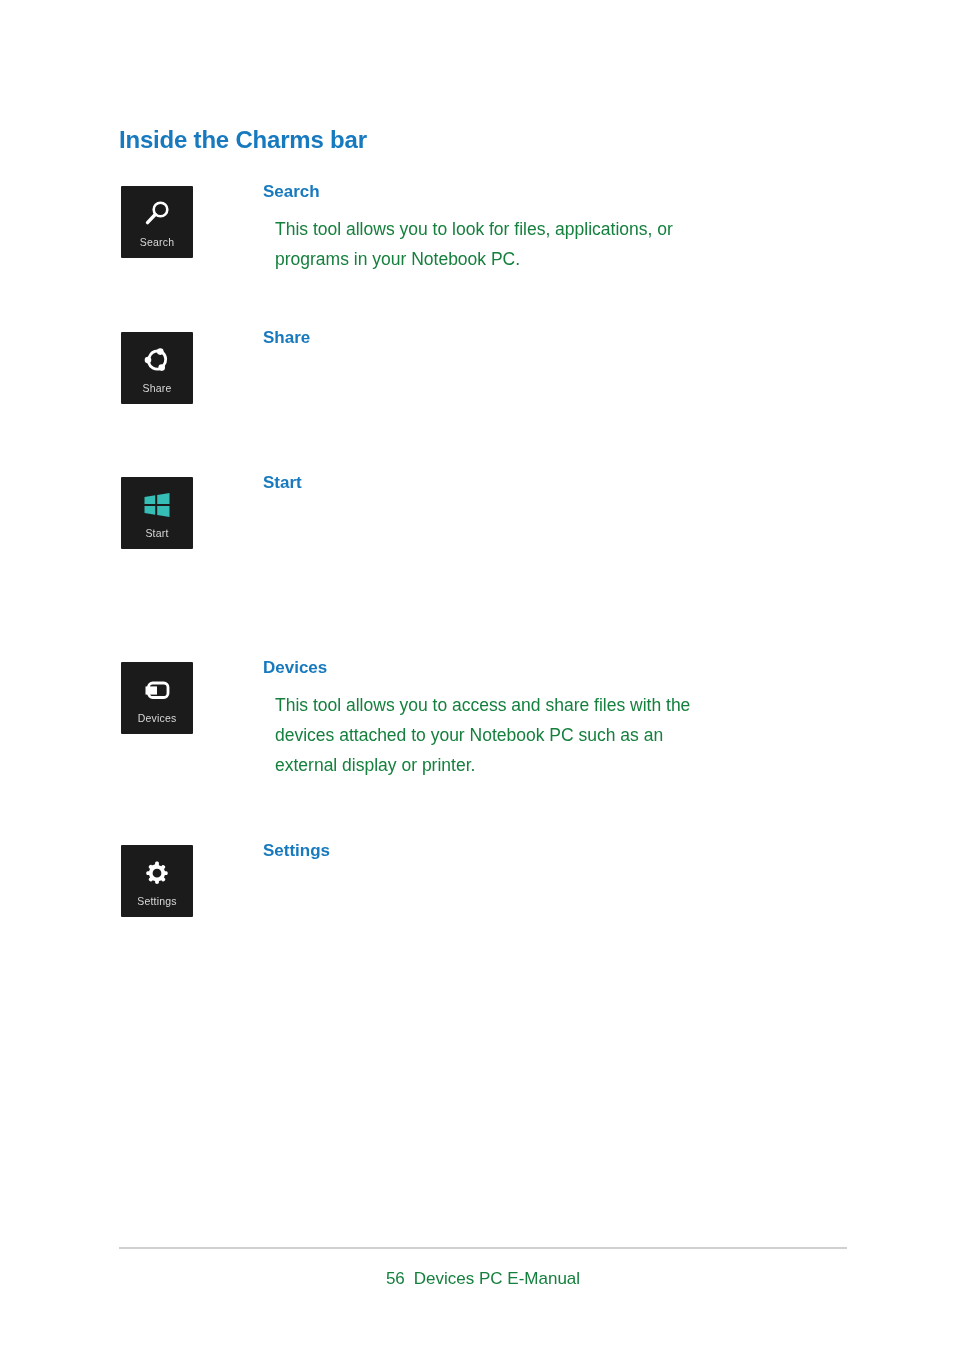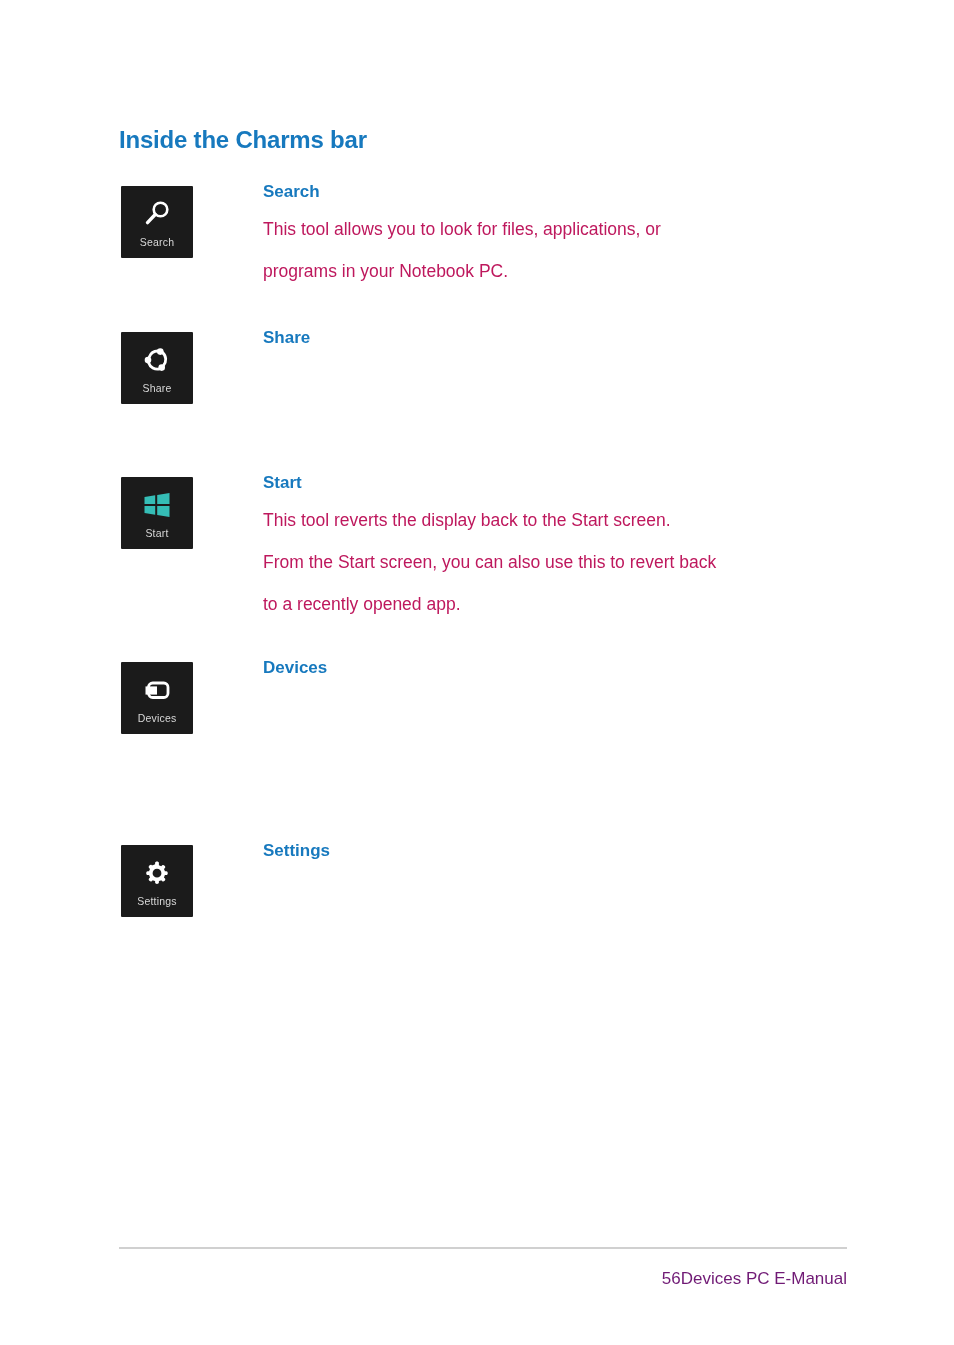--- a/index.html
+++ b/index.html
@@ -93,23 +93,23 @@
   .charm-title {
     font-size: 17px;
     font-weight: bold;
     color: #1779be;
     line-height: 1.2;
     margin: 0 0 6px 0;
   }
 
   .charm-desc {
     font-size: 17.5px;
-    line-height: 42px;
-    color: #be185d;
-    margin: 0;
+    line-height: 30px;
+    color: #15803d;
+    margin: 12px;
     white-space: pre-line;
   }
 
   
   .icon-svg { display: block; }
 
   
   .footer-rule {
     position: absolute;
     left: 113px;
@@ -119,23 +119,24 @@
     background: #d0d0d0;
   }
   .footer {
     position: absolute;
     left: 113px;
     top: 1265px;
     width: 728px;
     height: 28px;
     display: flex;
     align-items: center;
-    justify-content: flex-end;
+    justify-content: center;
     font-size: 17px;
-    color: #701a75;
+    color: #15803d;
+    gap: 9px;
   }
 </style>
 </head>
 <body>
 
 <div class="page">
 
   <h1 class="section-heading">Inside the Charms bar</h1>
 
   <div class="charm-list">
@@ -183,38 +184,38 @@
             <polygon points="3.5,7.0 14.2,5.2 14.2,14.0 3.5,14.0" fill="#35bdb6"></polygon>
             <polygon points="16.2,4.9 28.5,2.9 28.5,14.0 16.2,14.0" fill="#35bdb6"></polygon>
             <polygon points="3.5,16.0 14.2,16.0 14.2,24.8 3.5,23.0" fill="#35bdb6"></polygon>
             <polygon points="16.2,16.0 28.5,16.0 28.5,27.1 16.2,25.1" fill="#35bdb6"></polygon>
           </svg>
         </div>
         <div class="tile-label">Start</div>
       </div>
       <div class="charm-text">
         <div class="charm-title">Start</div>
-        <p class="charm-desc">This tool reverts the display back to the Start screen.
-From the Start screen, you can also use this to revert back
-to a recently opened app.</p>
       </div>
     </div>
 
     <div class="charm-row" style="top:662px;">
       <div class="charm-tile">
         <div class="glyph">
           <svg class="icon-svg" width="32" height="30" viewBox="0 0 32 30" aria-hidden="true">
             <rect x="7.5" y="8.0" width="19.5" height="14.5" rx="4.2" ry="4.2" fill="none" stroke="#ffffff" stroke-width="2.8"></rect>
             <rect x="4.5" y="11.4" width="11.5" height="8.2" fill="#ffffff"></rect>
           </svg>
         </div>
         <div class="tile-label">Devices</div>
       </div>
       <div class="charm-text">
         <div class="charm-title">Devices</div>
+        <p class="charm-desc">This tool allows you to access and share files with the
+devices attached to your Notebook PC such as an
+external display or printer.</p>
       </div>
     </div>
 
     <div class="charm-row" style="top:845px;">
       <div class="charm-tile">
         <div class="glyph">
           <svg class="icon-svg" width="30" height="30" viewBox="0 0 30 30" aria-hidden="true">
             <path fill="#ffffff" d="M15 3.4c-1.05 0-1.9.62-1.9 1.38v1.5a8.9 8.9 0 0 0-2.3.96L9.72 7.18c-.54-.54-1.58-.37-2.33.38s-.92 1.79-.38 2.33l1.06 1.06a8.9 8.9 0 0 0-.96 2.3H5.6c-.76 0-1.38.85-1.38 1.9s.62 1.9 1.38 1.9h1.51c.2.82.53 1.59.96 2.3L7.01 20.5c-.54.54-.37 1.58.38 2.33s1.79.92 2.33.38l1.08-1.08c.71.43 1.48.76 2.3.96v1.51c0 .76.85 1.38 1.9 1.38s1.9-.62 1.9-1.38v-1.51c.82-.2 1.59-.53 2.3-.96l1.08 1.08c.54.54 1.58.37 2.33-.38s.92-1.79.38-2.33l-1.08-1.08c.43-.71.76-1.48.96-2.3h1.51c.76 0 1.38-.85 1.38-1.9s-.62-1.9-1.38-1.9h-1.51a8.9 8.9 0 0 0-.96-2.3l1.06-1.06c.54-.54.37-1.58-.38-2.33s-1.79-.92-2.33-.38l-1.06 1.06a8.9 8.9 0 0 0-2.3-.96V4.78c0-.76-.85-1.38-1.9-1.38zm0 7.35a4.4 4.4 0 1 1 0 8.8 4.4 4.4 0 0 1 0-8.8z"></path>
           </svg>
         </div>

